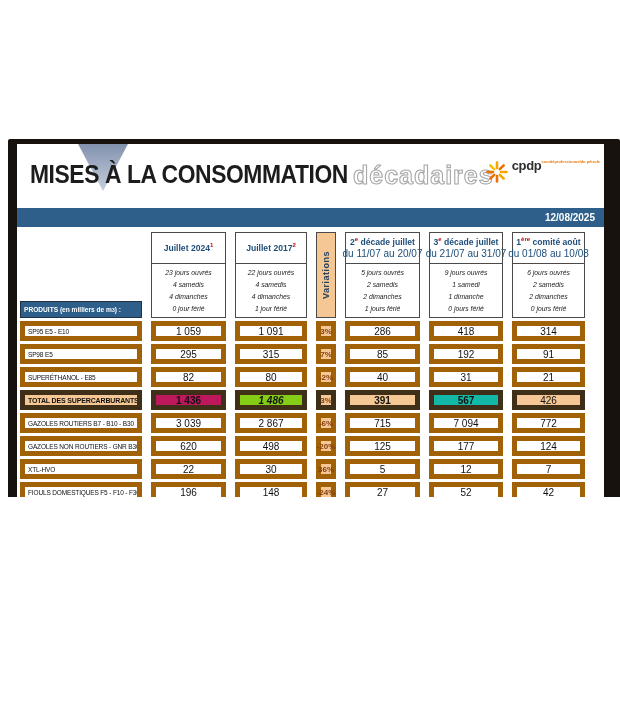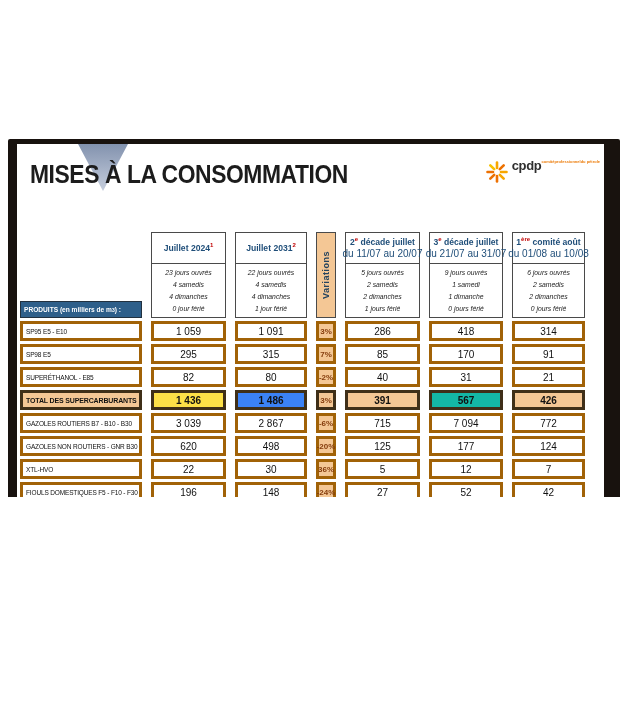--- a/index.html
+++ b/index.html
@@ -45,21 +45,21 @@
 
   .prod-head{display:flex;flex-direction:column;justify-content:flex-end;}
   .produits-box{height:15px;background:#2e5f8a;border:1px solid #22313f;color:#fff;
                 font-size:6.6px;font-weight:700;display:flex;align-items:center;
                 padding-left:3px;white-space:nowrap;}
 
   .var-head{border:1px solid #4a4a4a;background:#f4c795;display:flex;align-items:center;justify-content:center;}
   .vert{writing-mode:vertical-rl;transform:rotate(180deg);font-size:9px;font-weight:700;color:#24435f;
         letter-spacing:0.5px;}
 
-  .cell{border:3px solid #a16207;background:#fff;display:flex;align-items:center;
+  .cell{border:5px solid #a16207;background:#fff;display:flex;align-items:center;
         justify-content:center;font-size:10px;color:#111;}
   .cell.prod{justify-content:flex-start;padding-left:3px;font-size:6.5px;letter-spacing:-0.15px;
              white-space:nowrap;overflow:hidden;}
   .cell.var{background:#f4c795;font-size:8px;font-weight:700;color:#843c0c;}
   .row-total .cell{background:#f4c795;font-weight:700;border-color:#3f2f18;}
   .row-total .cell.prod{font-size:7px;}
 
   
   .notes{position:absolute;left:5px;top:361px;font-size:6.9px;font-style:italic;color:#171717;line-height:9.5px;}
   .fnsup{font-size:5.5px;font-weight:700;color:#c00000;vertical-align:super;font-style:normal;}
@@ -68,20 +68,21 @@
 </head>
 <body>
 
 <div class="canvas">
   <div class="monitor">
     <div class="screen">
 
       <div class="triangle"></div>
 
       <div class="title-main">MISES À LA CONSOMMATION</div>
+      <div class="title-accent">décadaires</div>
 
       <div class="logo">
         <span>
           <svg width="24" height="24" viewBox="0 0 24 24">
             <g stroke-linecap="round" stroke-width="2.6" fill="none">
               <line x1="12" y1="8" x2="12" y2="2.5" stroke="#f7a600"></line>
               <line x1="12" y1="16" x2="12" y2="21.5" stroke="#ed7102"></line>
               <line x1="8" y1="12" x2="2.5" y2="12" stroke="#ed7102"></line>
               <line x1="16" y1="12" x2="21.5" y2="12" stroke="#f7a600"></line>
               <line x1="9.2" y1="9.2" x2="5.3" y2="5.3" stroke="#f7c100"></line>
@@ -92,20 +93,23 @@
           </svg>
         </span>
         <span class="logo-text">
           <span class="logo-name">cpdp</span>
           <span class="logo-tag">comité</span>
           <span class="logo-tag">professionnel</span>
           <span class="logo-tag">du pétrole</span>
         </span>
       </div>
 
+      <div class="date-bar">
+        <span class="date">12/08/2025</span>
+      </div>
 
       <div class="table">
 
         <div class="prod-head">
           <div class="produits-box">
             <span>PRODUITS (en milliers de m</span>
               <sup class="wsup">3</sup>
               <span>) :</span>
           </div>
         </div>
@@ -117,21 +121,21 @@
           <div class="hd-days">
             <div>23 jours ouvrés</div>
             <div>4 samedis</div>
             <div>4 dimanches</div>
             <div>0 jour férié</div>
           </div>
         </div>
 
         <div class="hd-box">
           <div class="hd-title">
-            <div class="hd-line"><span>Juillet 2031</span><sup class="rsup">2</sup><span></span></div>
+            <div class="hd-line"><span>Juillet 2017</span><sup class="rsup">2</sup><span></span></div>
           </div>
           <div class="hd-days">
             <div>22 jours ouvrés</div>
             <div>4 samedis</div>
             <div>4 dimanches</div>
             <div>1 jour férié</div>
           </div>
         </div>
 
         <div class="var-head">
@@ -183,39 +187,39 @@
         <div class="cell var">3%</div>
         <div class="cell">286</div>
         <div class="cell">418</div>
         <div class="cell">314</div>
 
         <div class="cell prod">SP98 E5</div>
         <div class="cell">295</div>
         <div class="cell">315</div>
         <div class="cell var">7%</div>
         <div class="cell">85</div>
-        <div class="cell">170</div>
+        <div class="cell">192</div>
         <div class="cell">91</div>
 
         <div class="cell prod">SUPERÉTHANOL - E85</div>
         <div class="cell">82</div>
         <div class="cell">80</div>
         <div class="cell var">-2%</div>
         <div class="cell">40</div>
         <div class="cell">31</div>
         <div class="cell">21</div>
 
         <div style="display:contents" class="row-total">
           <div class="cell prod" style="background:#f4c795;font-weight:700;font-size:7px;border-color:#3f2f18;">TOTAL DES SUPERCARBURANTS</div>
-          <div class="cell" style="background:#fde047;font-weight:700;border-color:#3f2f18;">1 436</div>
-          <div class="cell" style="background:#3b82f6;font-weight:700;border-color:#3f2f18;">1 486</div>
+          <div class="cell" style="background:#be185d;font-weight:700;border-color:#3f2f18;">1 436</div>
+          <div class="cell" style="background:#84cc16;font-weight:700;border-color:#3f2f18;font-style:italic;">1 486</div>
           <div class="cell var" style="border-color:#3f2f18;">3%</div>
           <div class="cell" style="background:#f4c795;font-weight:700;border-color:#3f2f18;">391</div>
           <div class="cell" style="background:#14b8a6;font-weight:700;border-color:#3f2f18;">567</div>
-          <div class="cell" style="background:#f4c795;font-weight:700;border-color:#3f2f18;">426</div>
+          <div class="cell" style="background:#f4c795;font-weight:400;border-color:#3f2f18;">426</div>
         </div>
 
         <div class="cell prod">GAZOLES ROUTIERS B7 - B10 - B30</div>
         <div class="cell">3 039</div>
         <div class="cell">2 867</div>
         <div class="cell var">-6%</div>
         <div class="cell">715</div>
         <div class="cell">7 094</div>
         <div class="cell">772</div>
 

